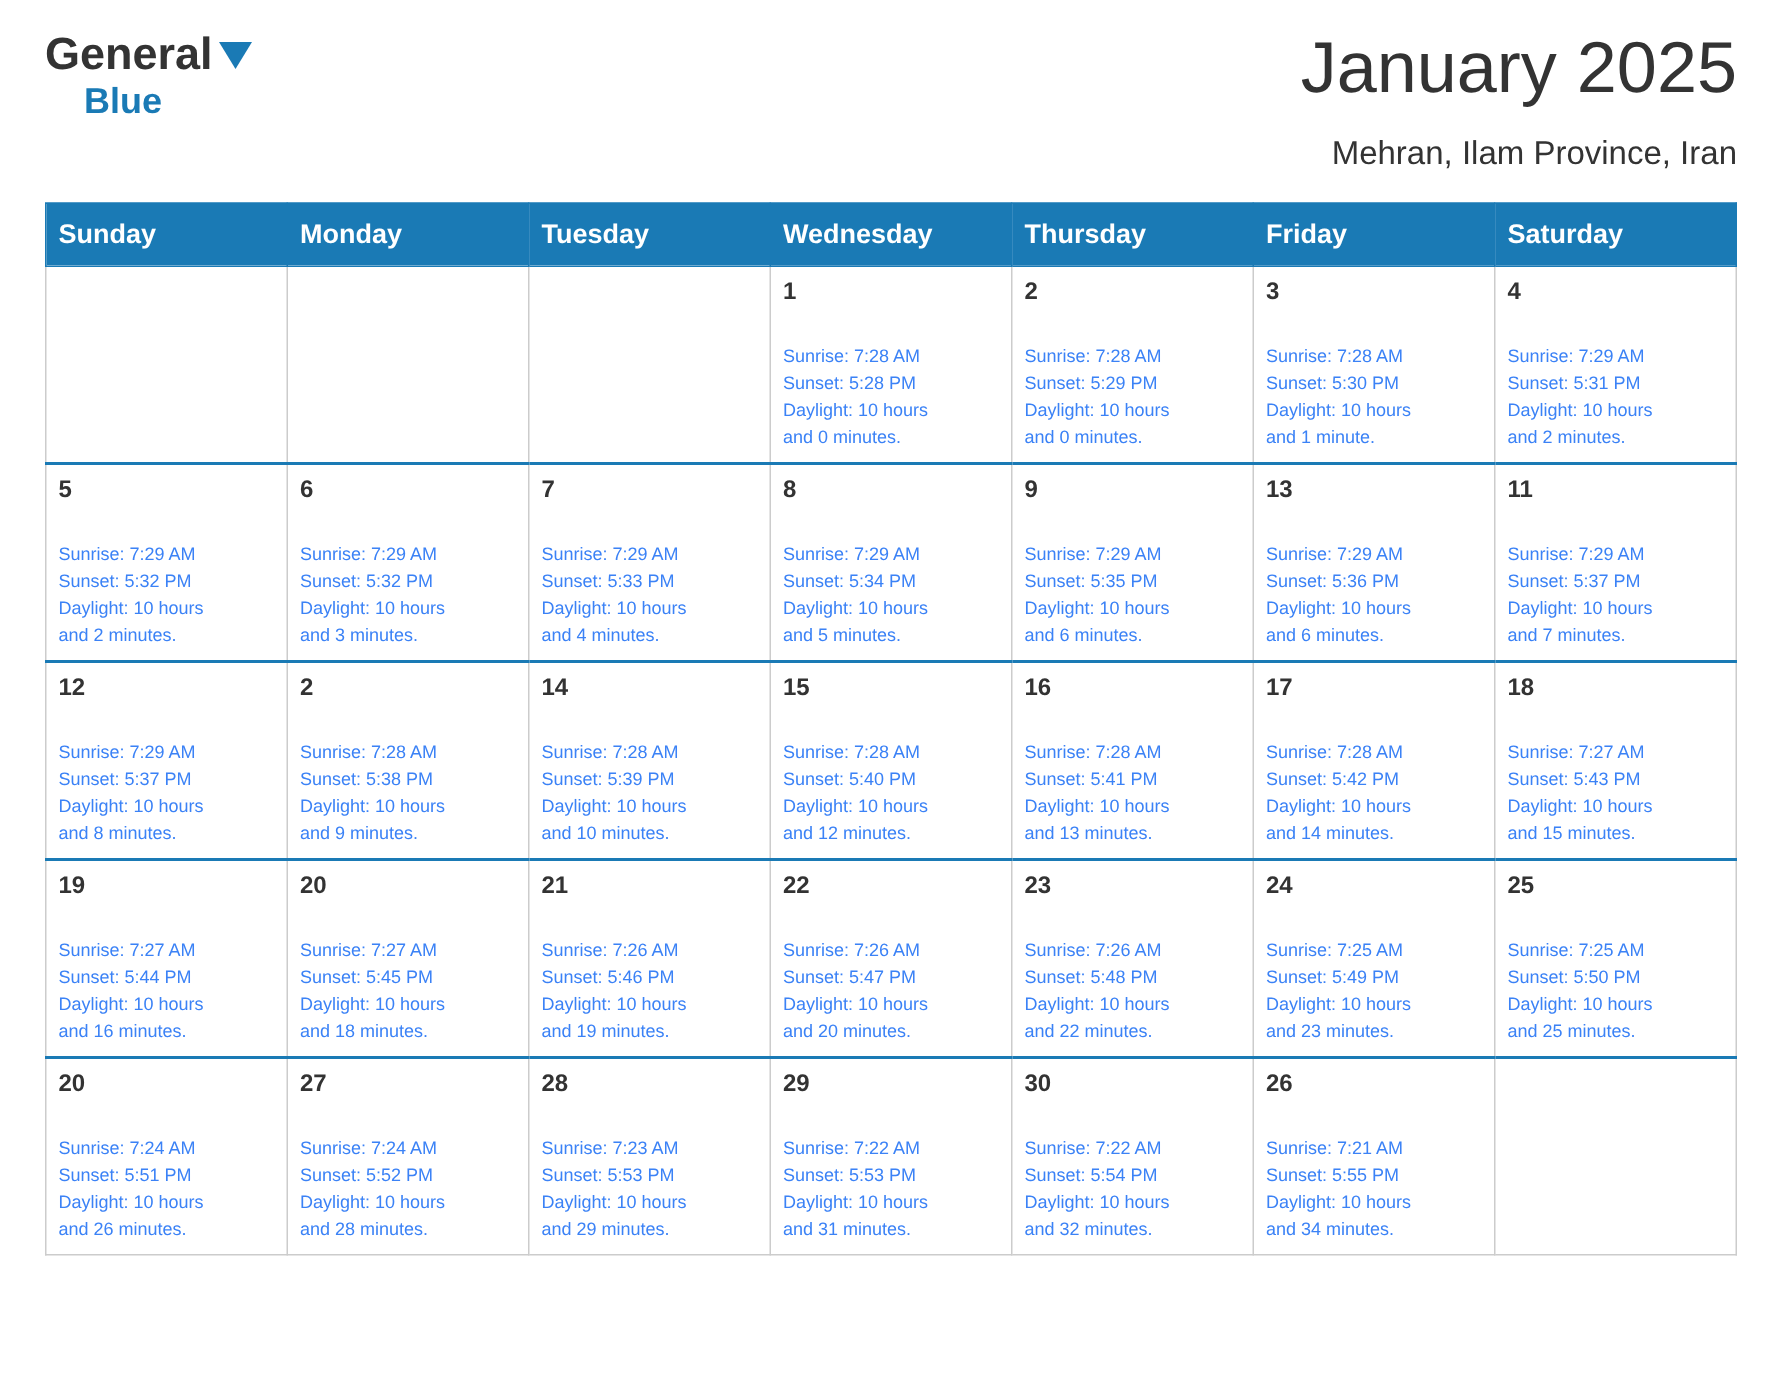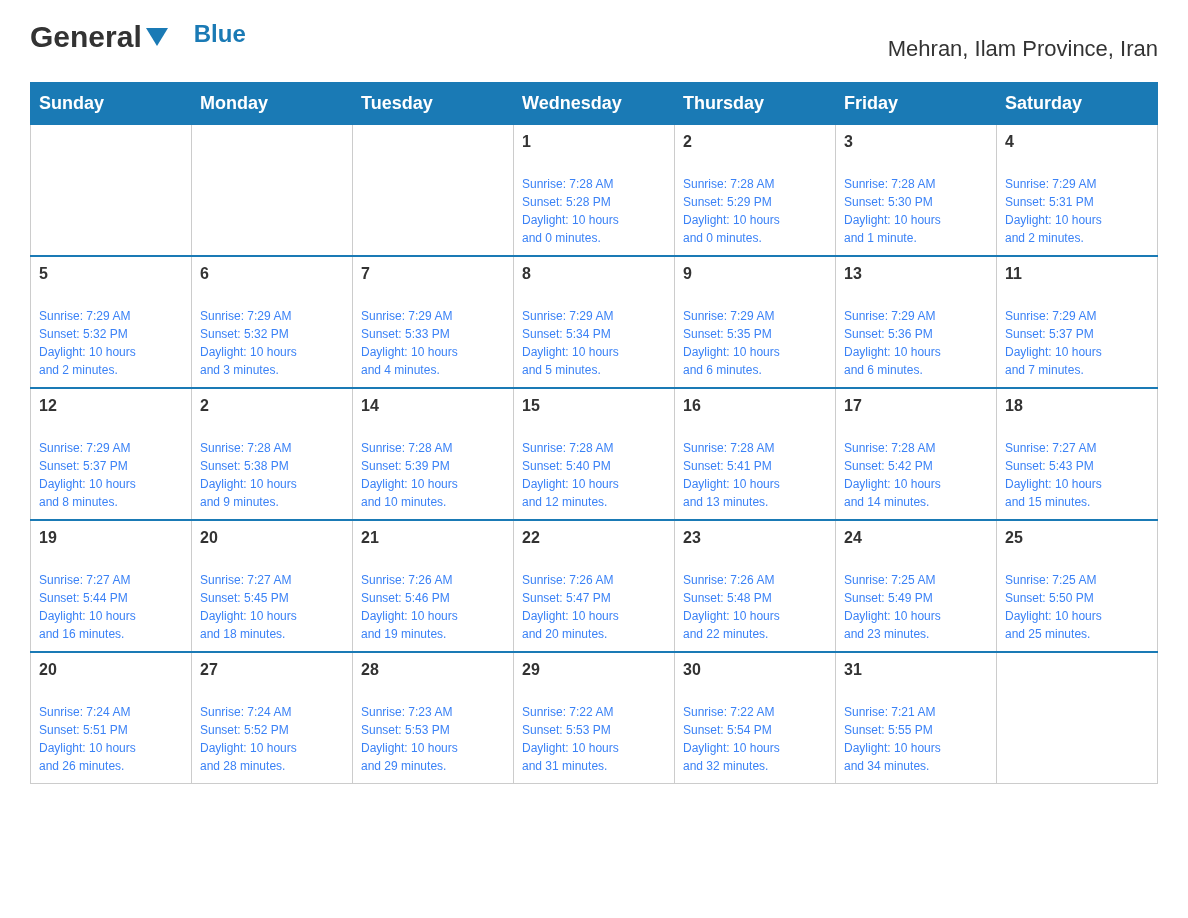--- a/index.html
+++ b/index.html
@@ -11,21 +11,21 @@
       min-height: 918px;
     }
     .header {
       display: flex;
       justify-content: space-between;
       align-items: flex-start;
       margin-bottom: 20px;
     }
     .logo {
       display: flex;
-      flex-direction: row;
+      flex-direction: column;
       align-items: flex-start;
     }
     .logo-row {
       display: flex;
       align-items: center;
     }
     .title-block {
       text-align: right;
     }
     .title-block h1 {
@@ -94,20 +94,21 @@
         <svg width="22" height="18" viewBox="0 0 22 18">
             <polygon points="0,0 22,0 11,18" fill="#1a7ab5"></polygon>
           </svg>
       </span>
     </div>
     <div>
       <span style="font-size:24px;font-weight:bold;color:#1a7ab5;margin-left:26px;">Blue</span>
     </div>
   </div>
   <div class="title-block">
+    <h1>January 2025</h1>
     <h2>Mehran, Ilam Province, Iran</h2>
   </div>
 </div>
 
 <table class="calendar">
   <thead>
     <tr>
     <th>Sunday</th>
         <th>Monday</th>
         <th>Tuesday</th>
@@ -244,19 +245,19 @@
         </td>
         <td>
           <span class="day-number">29</span>
           <div class="day-info">Sunrise: 7:22 AM<br>Sunset: 5:53 PM<br>Daylight: 10 hours<br>and 31 minutes.</div>
         </td>
         <td>
           <span class="day-number">30</span>
           <div class="day-info">Sunrise: 7:22 AM<br>Sunset: 5:54 PM<br>Daylight: 10 hours<br>and 32 minutes.</div>
         </td>
         <td>
-          <span class="day-number">31</span>
+          <span class="day-number">26</span>
           <div class="day-info">Sunrise: 7:21 AM<br>Sunset: 5:55 PM<br>Daylight: 10 hours<br>and 34 minutes.</div>
         </td>
         <td class="empty-cell"></td>
       </tr>
     </tbody>
 </table>
 
 </body></html>

